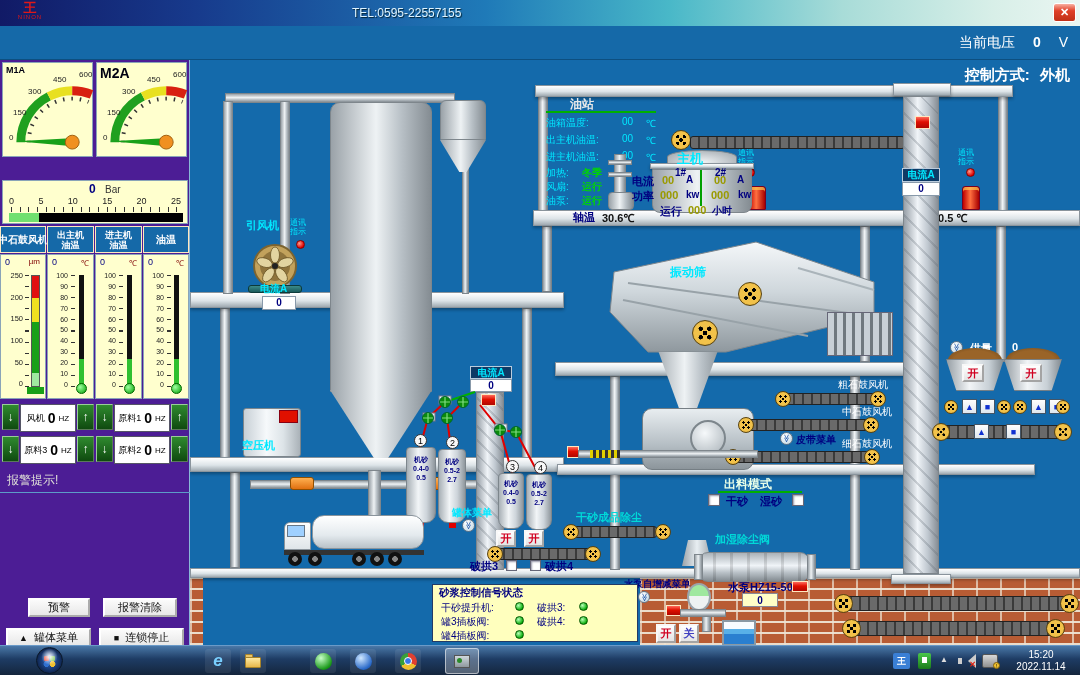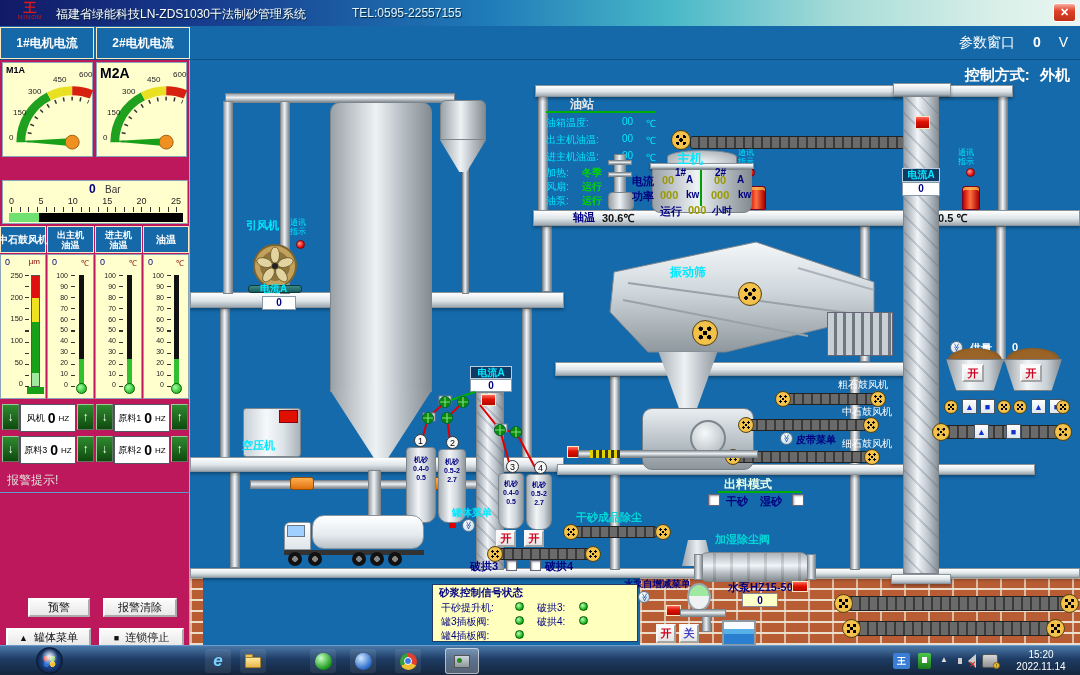--- a/index.html
+++ b/index.html
@@ -49,42 +49,35 @@
 </head>
 <body>
 
 <div class="screen">
 
   <div class="a" style="left:0;top:0;width:1080px;height:26px;background:linear-gradient(90deg,#111a66 0%,#173a8c 18%,#1f7ab8 45%,#49b8c8 62%,#a8dcd8 78%,#d8efe8 92%,#eaf6f2 100%)">
     <div class="a" style="left:8px;top:1px;width:44px;height:24px;text-align:center">
       <span style="display:block;color:#e01818;font-size:13px;font-weight:bold;line-height:13px">王</span>
       <span style="display:block;color:#e01818;font-size:6px;letter-spacing:1px;line-height:7px">NINON</span>
     </div>
-    <span class="a wh f12" style="left:56px;top:6px;text-shadow:1px 1px 1px #023">福建省绿能科技LN-ZDS1030干法制砂管理系统</span>
     <span class="a f12" style="left:352px;top:6px;color:#dff4ff;text-shadow:1px 1px 1px #023">TEL:0595-22557155</span>
     <div class="a" style="left:1053px;top:3px;width:23px;height:19px;background:linear-gradient(180deg,#f8b0a0,#e04028 40%,#c03018);border:1px solid #fff;border-radius:3px;display:flex;align-items:center;justify-content:center">
       <span style="color:#fff;font-size:11px;font-weight:bold">✕</span>
     </div>
   </div>
 
   <div class="a" style="left:0;top:26px;width:1080px;height:34px;background:#1569a8;border-bottom:1px solid #0d4f80">
-    <div class="a hdrcell f12" style="left:0;top:1px;width:94px;height:32px">
-        <span>1#电机电流</span>
-      </div>
-    <div class="a hdrcell f12" style="left:96px;top:1px;width:94px;height:32px">
-        <span>2#电机电流</span>
-      </div>
     <div class="a wh f14" style="right:12px;top:8px">
-      <span>参数窗口</span>
+      <span>当前电压</span>
       <span class="b" style="margin:0 14px">0</span>
       <span>V</span>
     </div>
   </div>
 
-  <div class="a" style="left:0;top:60px;width:190px;height:585px;background:#be185d;border-right:1px solid #8ab8d8">
+  <div class="a" style="left:0;top:60px;width:190px;height:585px;background:#4c1d95;border-right:1px solid #8ab8d8">
 
     <div class="a cream" style="left:2px;top:2px;width:91px;height:95px">
       <span class="a b" style="left:3px;top:2px;font-size:9px;color:#001">M1A</span>
       <svg width="91" height="95" viewBox="0 0 92 96" style="position:absolute;left:0;top:0">
         <path d="M18,80 A52,52 0 0 1 46.4,33.7" stroke="#1fa01f" stroke-width="9" fill="none"></path>
         <path d="M46.4,33.7 A52,52 0 0 1 70,28" stroke="#e8e020" stroke-width="9" fill="none"></path>
         <path d="M70,28 A52,52 0 0 1 89.5,31.8" stroke="#d82010" stroke-width="9" fill="none"></path>
         <path d="M26,80 A44,44 0 0 1 86.5,39.2" stroke="#333" stroke-width="4" fill="none" stroke-dasharray="1.5 7"></path>
         <polygon points="14,79 68,76 68,84" fill="#18a018"></polygon>
         <circle cx="70" cy="80" r="7" fill="#f09020" stroke="#a06010"></circle>

